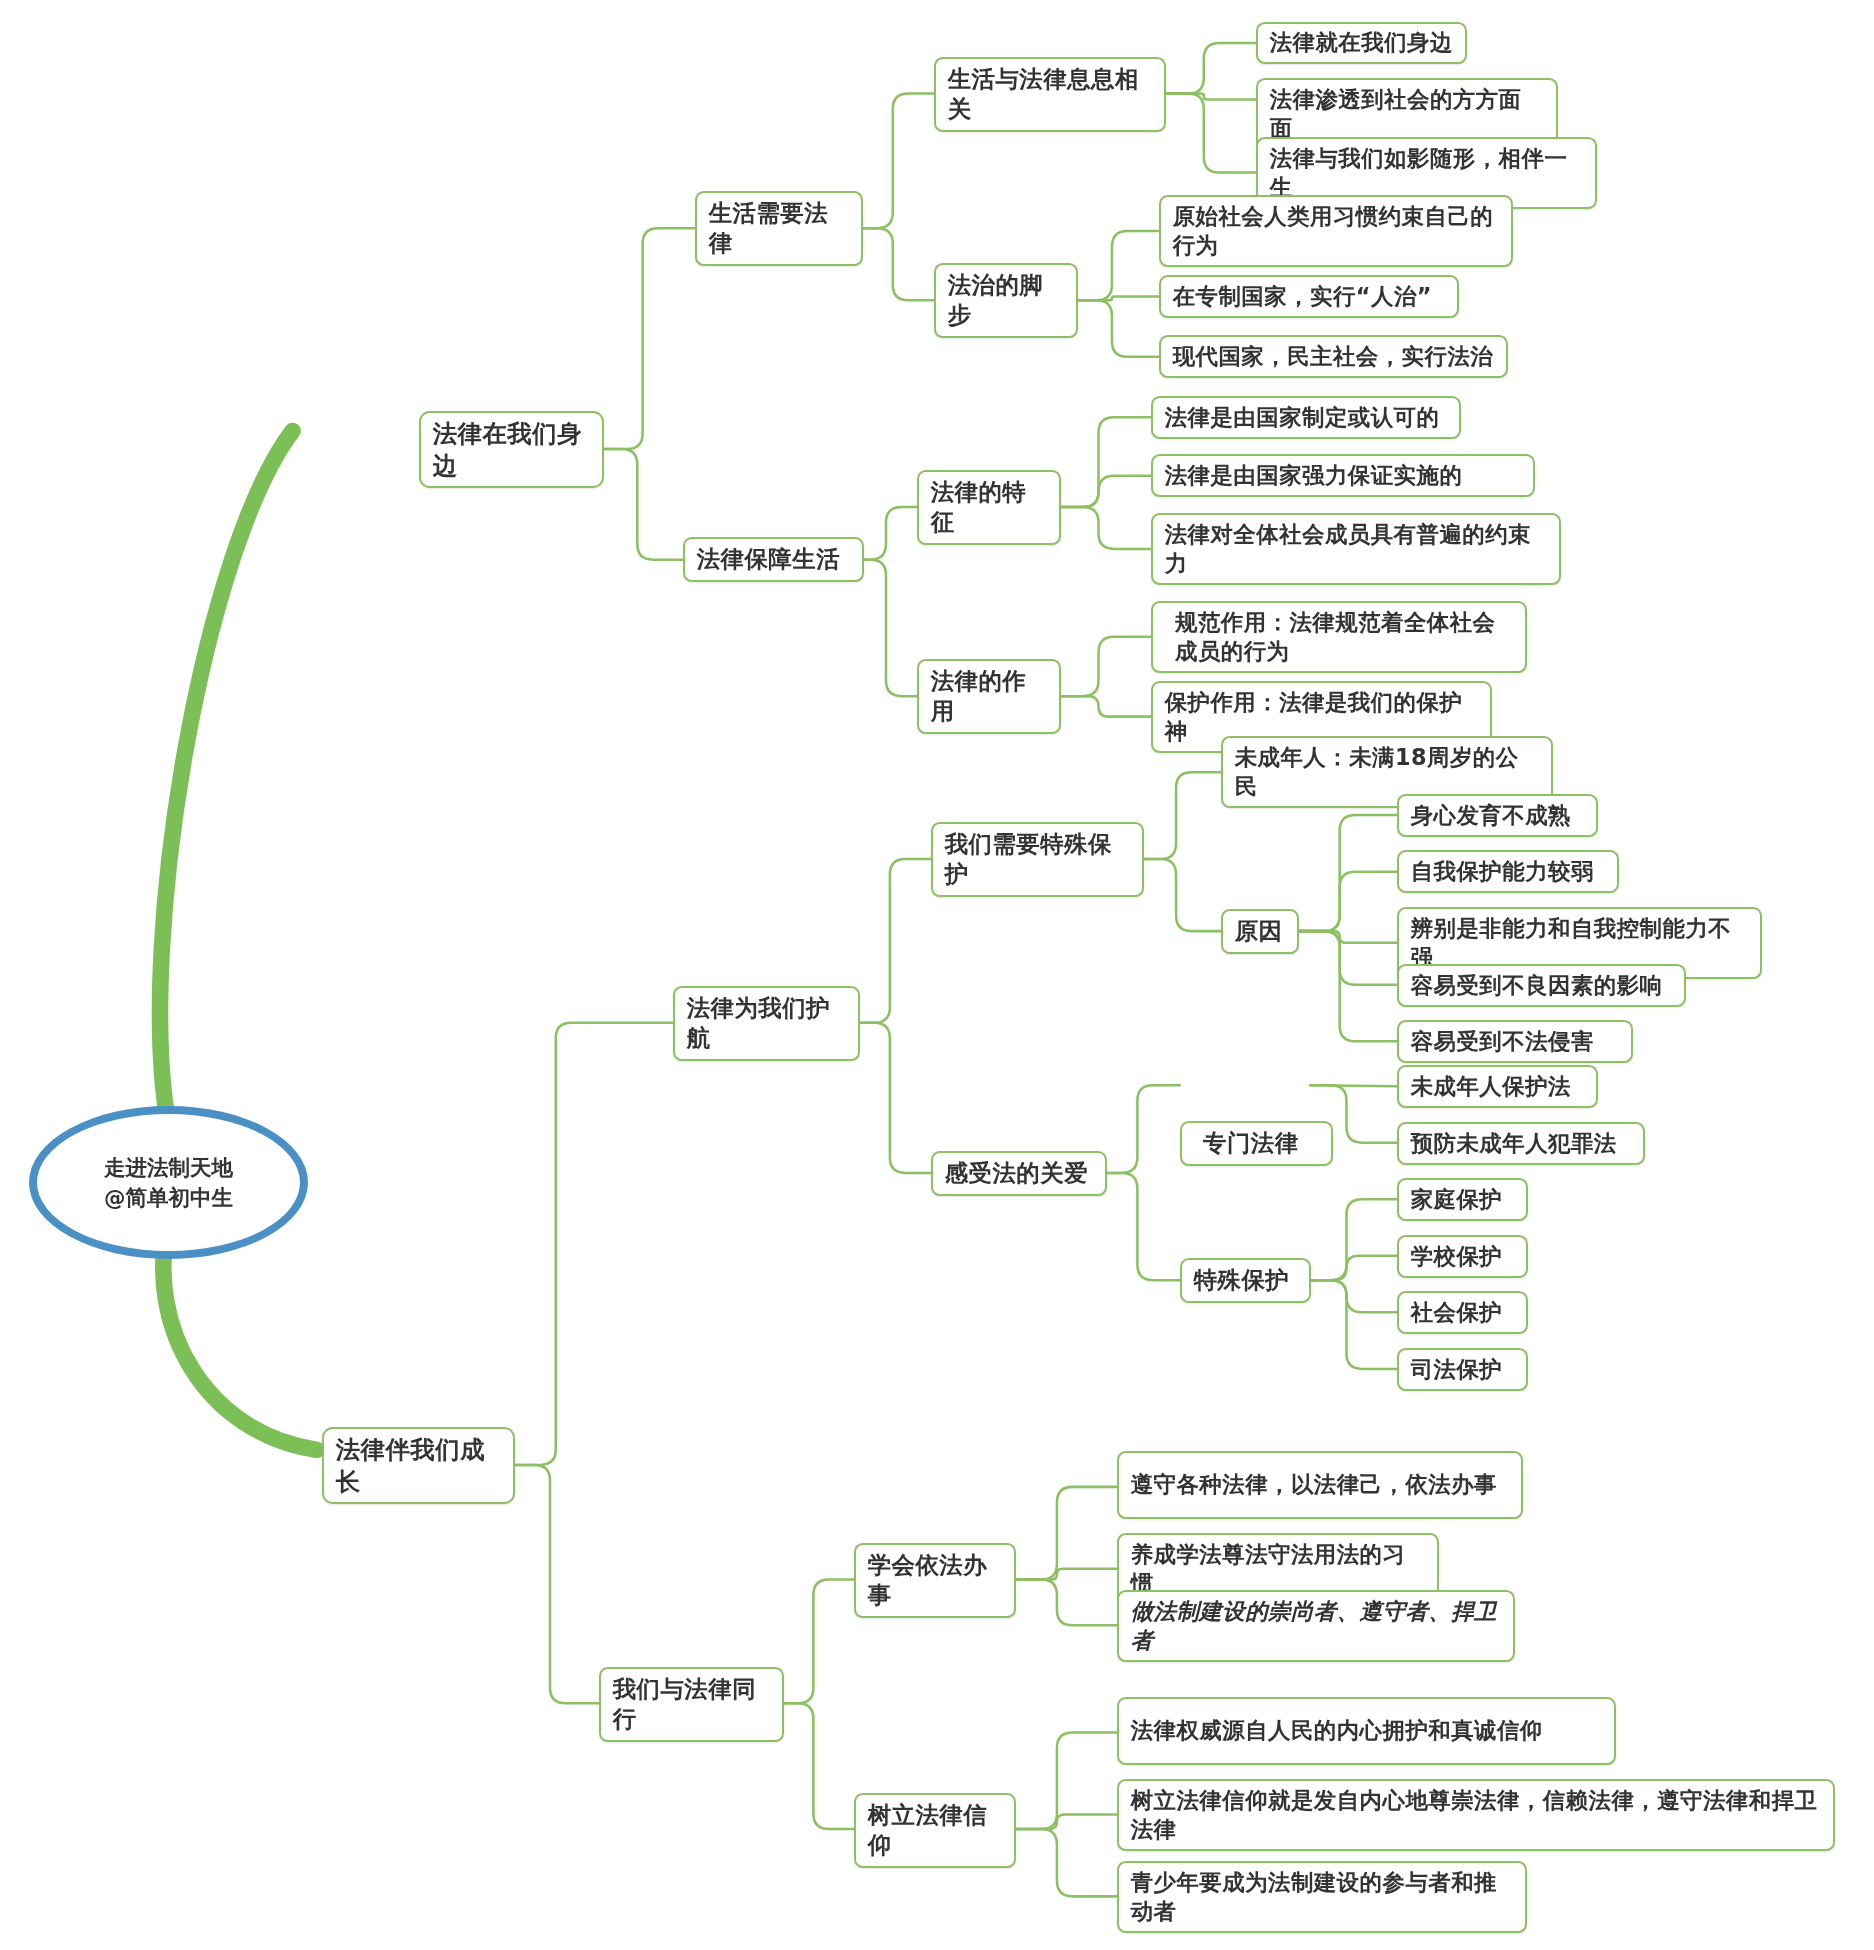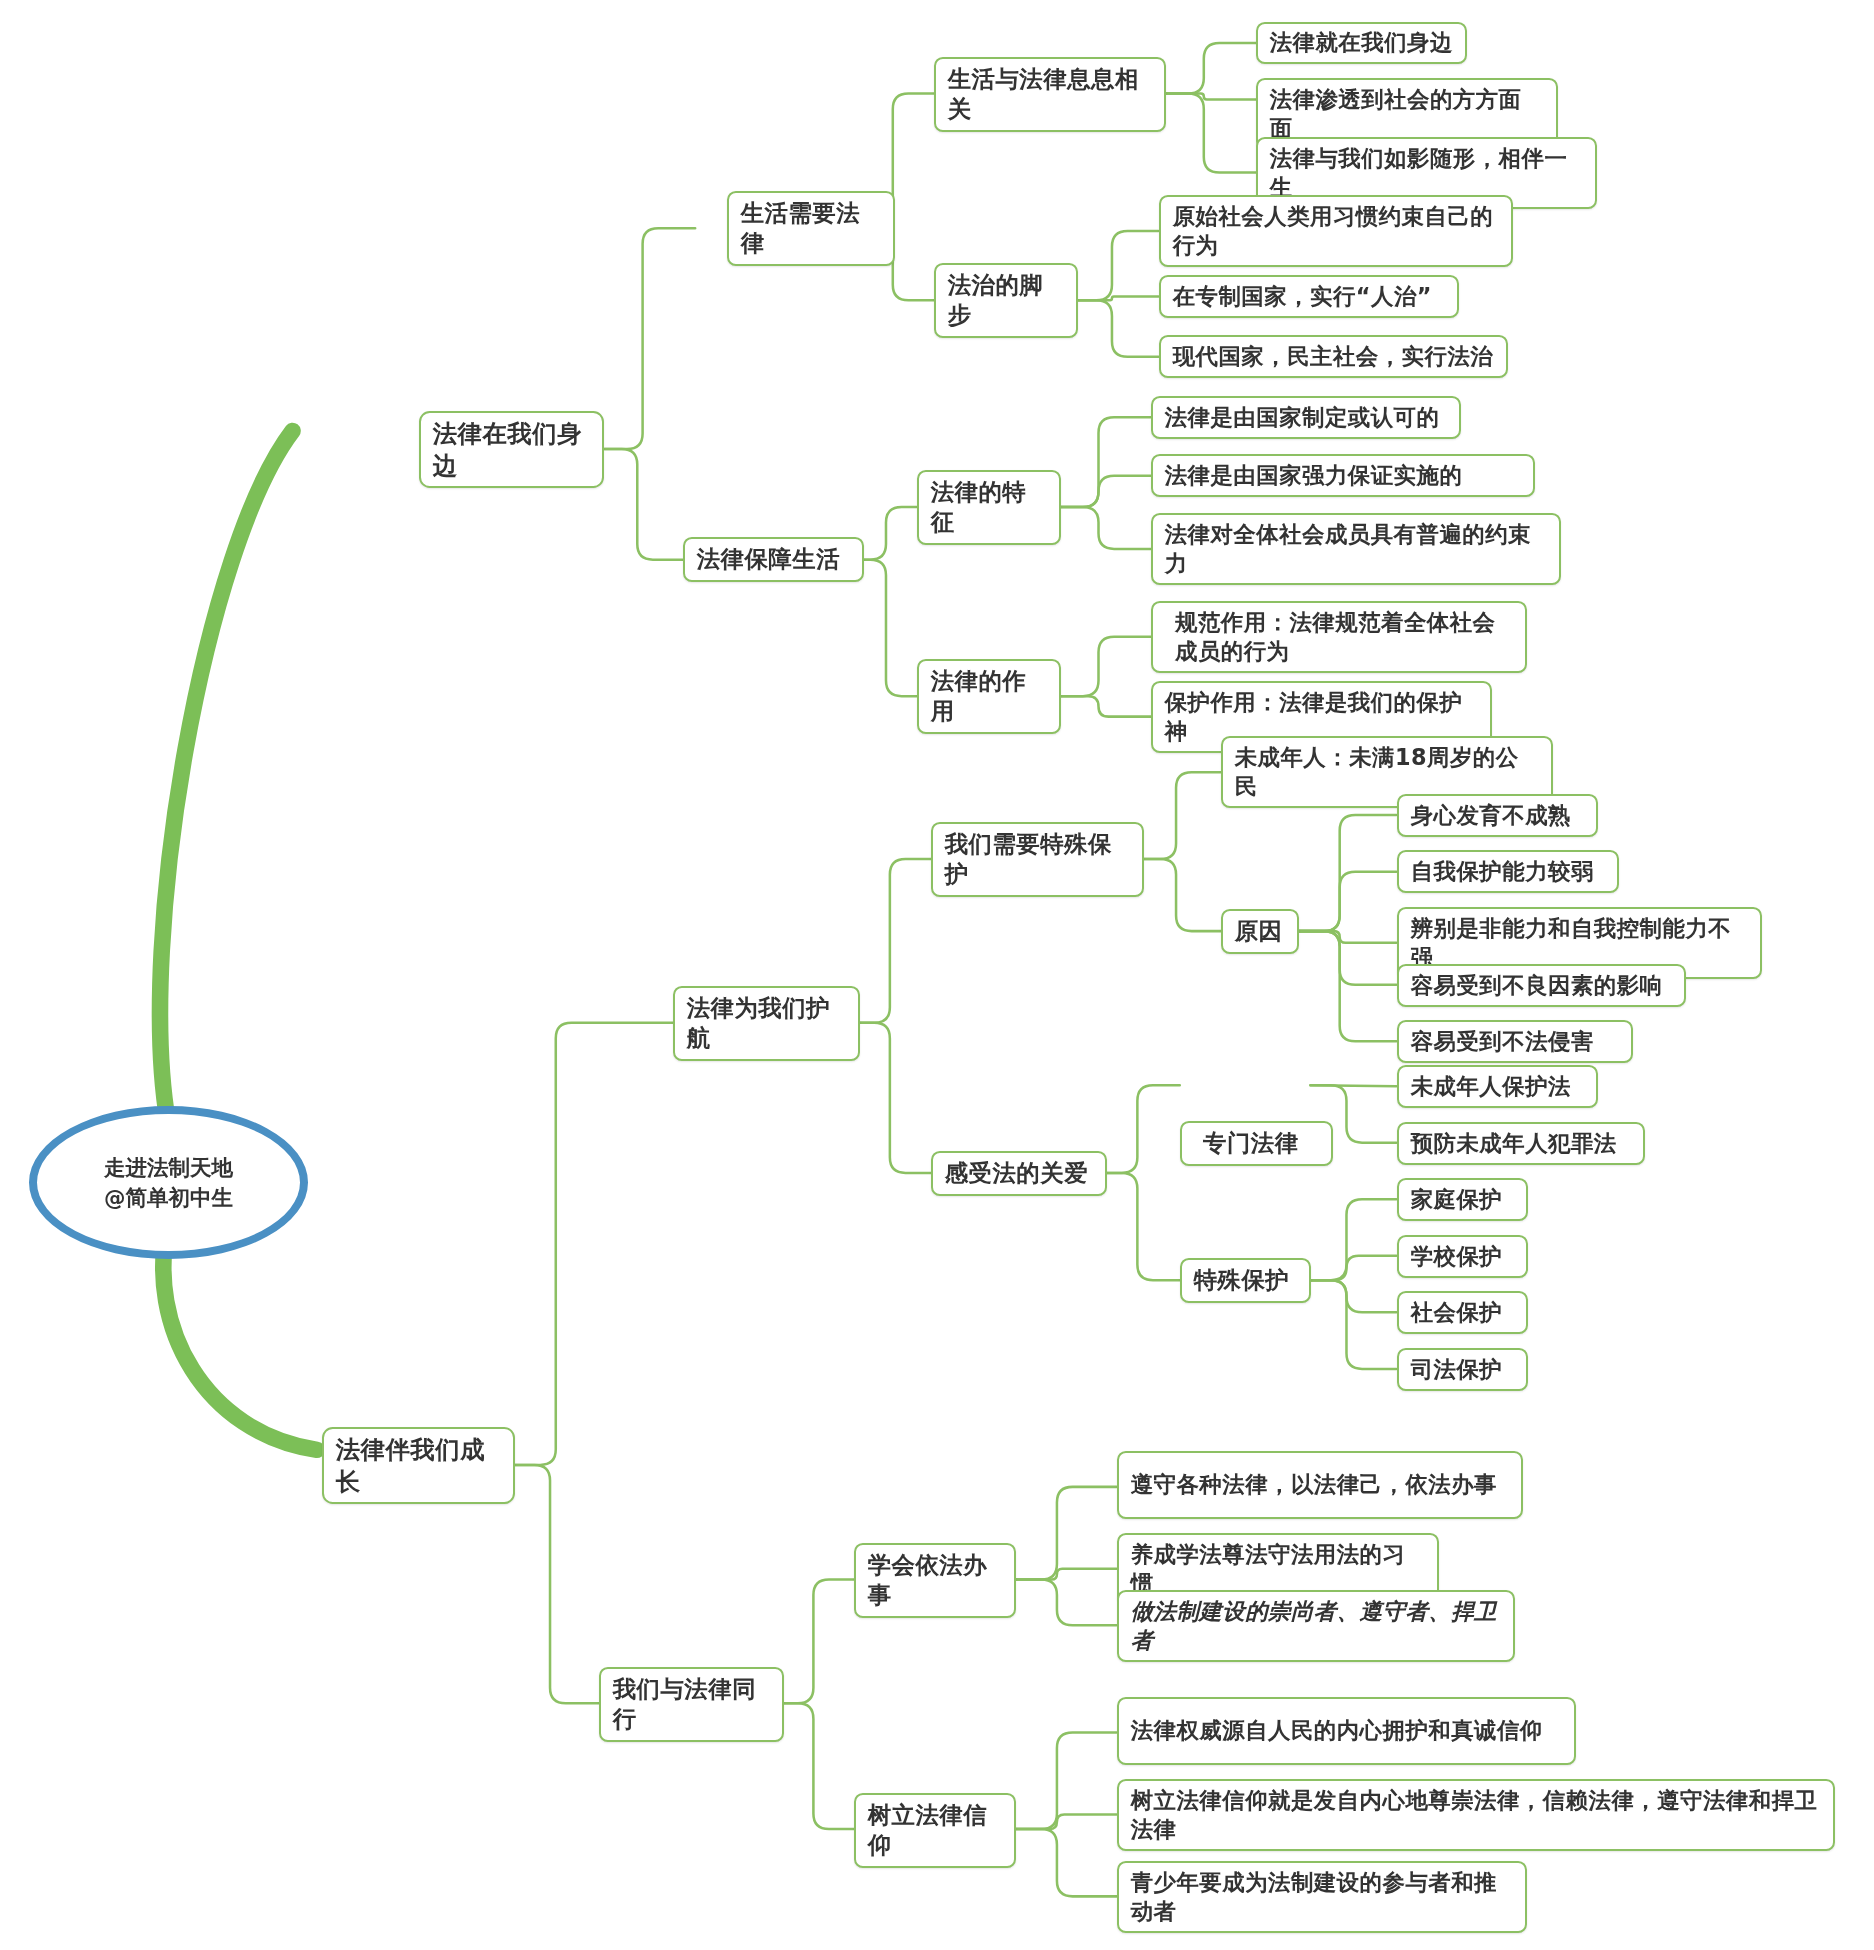--- a/index.html
+++ b/index.html
@@ -79,21 +79,21 @@
     <div>
       <span>走进法制天地</span>
       <span>@简单初中生</span>
     </div>
   </div>
 
   <div id="nodes">
       <div class="node n-lead" style="left: 419px; top: 411px; width: 185px; min-height: 45px;">
         <span>法律在我们身边</span>
       </div>
-      <div class="node n-mid" style="left: 695px; top: 191px; width: 168px; min-height: 45px; margin-left: 32px;">
+      <div class="node n-mid" style="left: 695px; top: 191px; width: 168px; min-height: 45px;">
         <span>生活需要法律</span>
       </div>
       <div class="node n-mid" style="left: 934px; top: 57px; width: 232px; min-height: 45px;">
         <span>生活与法律息息相关</span>
       </div>
       <div class="node n-leaf" style="left: 1256px; top: 21.5px; width: 211px; min-height: 41px;">
         <span>法律就在我们身边</span>
       </div>
       <div class="node n-leaf" style="left: 1256px; top: 78px; width: 302px; min-height: 41px;">
         <span>法律渗透到社会的方方面面</span>
@@ -205,21 +205,21 @@
       </div>
       <div class="node n-leaf" style="left: 1117px; top: 1533px; width: 322px; min-height: 41px;">
         <span>养成学法尊法守法用法的习惯</span>
       </div>
       <div class="node n-leaf" style="left: 1117px; top: 1590px; width: 398px; min-height: 68px; font-style: italic;">
         <span>做法制建设的崇尚者、遵守者、捍卫者</span>
       </div>
       <div class="node n-mid" style="left: 854px; top: 1793px; width: 162px; min-height: 45px;">
         <span>树立法律信仰</span>
       </div>
-      <div class="node n-leaf" style="left: 1117px; top: 1697px; width: 459px; min-height: 68px;">
+      <div class="node n-leaf" style="left: 1117px; top: 1697px; width: 499px; min-height: 68px;">
         <span>法律权威源自人民的内心拥护和真诚信仰</span>
       </div>
       <div class="node n-leaf" style="left: 1117px; top: 1779px; width: 718px; min-height: 68px;">
         <span>树立法律信仰就是发自内心地尊崇法律，信赖法律，遵守法律和捍卫法律</span>
       </div>
       <div class="node n-leaf" style="left: 1117px; top: 1861px; width: 410px; min-height: 68px;">
         <span>青少年要成为法制建设的参与者和推动者</span>
       </div>
     </div>
 </div>

